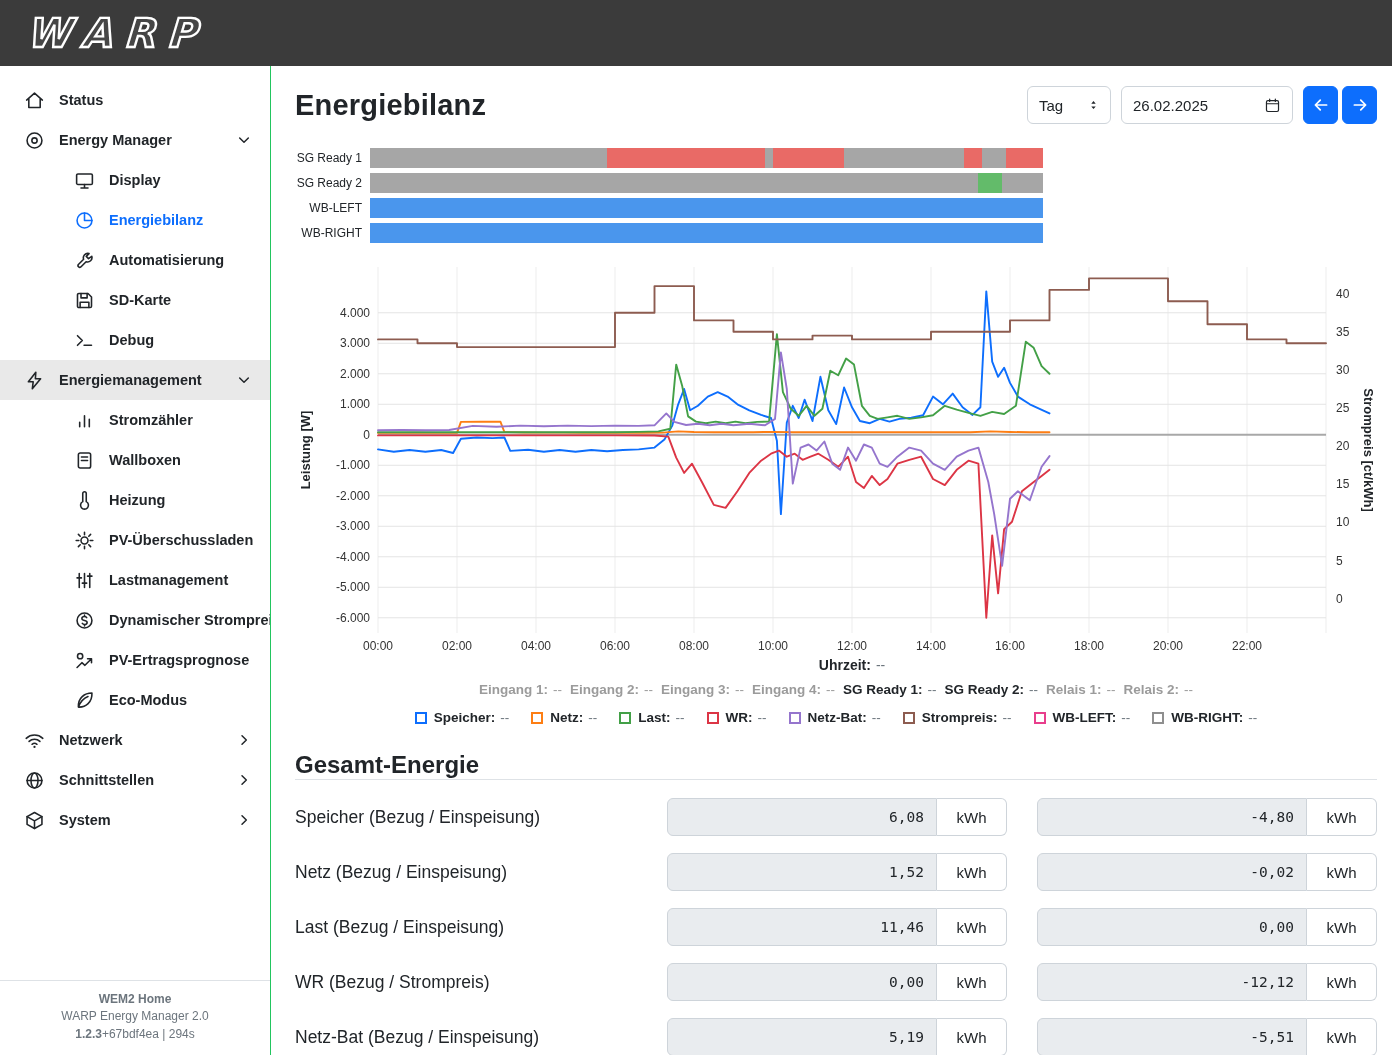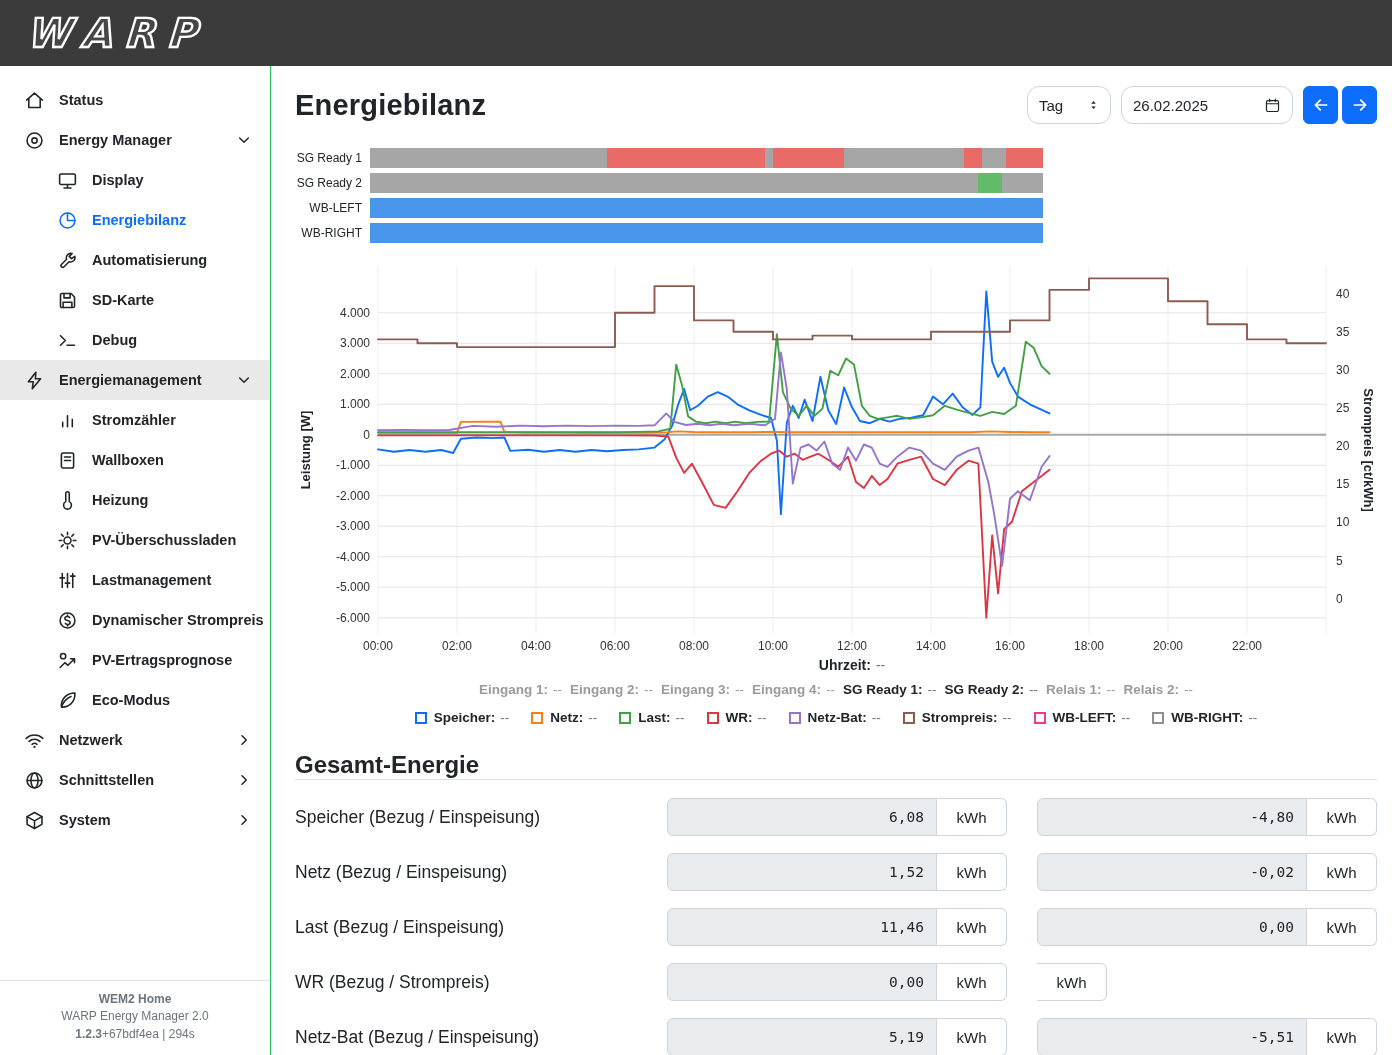--- a/index.html
+++ b/index.html
@@ -12,42 +12,42 @@
   .logo{font-family:"DejaVu Sans",sans-serif;font-size:40px;font-weight:bold;font-style:italic;
     letter-spacing:12px;color:rgba(255,255,255,0.06);-webkit-text-stroke:2.4px #fff;
     transform:skewX(-6deg);user-select:none}
 
   
   .sidebar{position:fixed;top:66px;left:0;bottom:0;width:271px;background:#fff;
     border-right:1px solid #22c55e;display:flex;flex-direction:column;z-index:10}
   .nav{flex:1;overflow:hidden;padding-top:14px}
   .nav-item{display:flex;align-items:center;height:40px;padding:0 18px 0 24px;
     font-size:14.5px;font-weight:bold;color:#212529;cursor:pointer;white-space:nowrap}
-  .nav-item.lvl1{padding-left:57px}
+  .nav-item.lvl1{padding-left:74px}
   .nav-item.header{background:#e9e9e9}
   .nav-item.active,.nav-item.active .icon{color:#0d6efd}
   .nav-item .icon{width:21px;height:21px;margin-right:14px;flex:none;display:flex;
     align-items:center;justify-content:center;color:inherit}
   .icon svg{width:100%;height:100%;fill:none;stroke:currentColor;stroke-width:1.8;
     stroke-linecap:round;stroke-linejoin:round}
   .nav-item .grow{flex:1}
   .chev{width:16px;height:16px;flex:none}
   .chev svg{width:100%;height:100%;fill:none;stroke:#212529;stroke-width:2.2;
     stroke-linecap:round;stroke-linejoin:round}
   .sb-footer{border-top:1px solid #dee2e6;padding:10px 6px 12px;text-align:center;
     font-size:12px;color:#6c757d;line-height:1.45}
   .sb-footer .f1{font-weight:bold}
 
   
   .main{position:fixed;left:271px;top:66px;right:0;bottom:0;padding:20px 15px 0 24px;
     overflow:hidden;background:#fff}
   .page-header{display:flex;justify-content:space-between;align-items:center}
   .page-title{font-size:29px;font-weight:bold;letter-spacing:.2px}
   .controls{display:flex;align-items:center;gap:10px}
-  .select,.date{height:38px;border:1px solid #ced4da;border-radius:12px;background:#fff;
+  .select,.date{height:38px;border:1px solid #ced4da;border-radius:6px;background:#fff;
     display:flex;align-items:center;justify-content:space-between;font-size:15px;
     padding:0 11px;cursor:pointer}
   .select{width:84px}
   .date{width:172px}
   .navbtns{display:flex;gap:4px}
   .navbtn{width:35px;height:38px;background:#0d6efd;border:1px solid #0d6efd;border-radius:6px;
     display:flex;align-items:center;justify-content:center;cursor:pointer}
 
   
   .chart-wrap{margin-top:24px}
@@ -538,20 +538,21 @@
           <div class="unit">kWh</div>
         </div>
       </div>
       <div class="t-row">
         <div class="t-label">WR (Bezug / Strompreis)</div>
         <div class="grp">
           <div class="val">0,00</div>
           <div class="unit">kWh</div>
         </div>
         <div class="grp">
+          <div class="val">-12,12</div>
           <div class="unit">kWh</div>
         </div>
       </div>
       <div class="t-row">
         <div class="t-label">Netz-Bat (Bezug / Einspeisung)</div>
         <div class="grp">
           <div class="val">5,19</div>
           <div class="unit">kWh</div>
         </div>
         <div class="grp">

